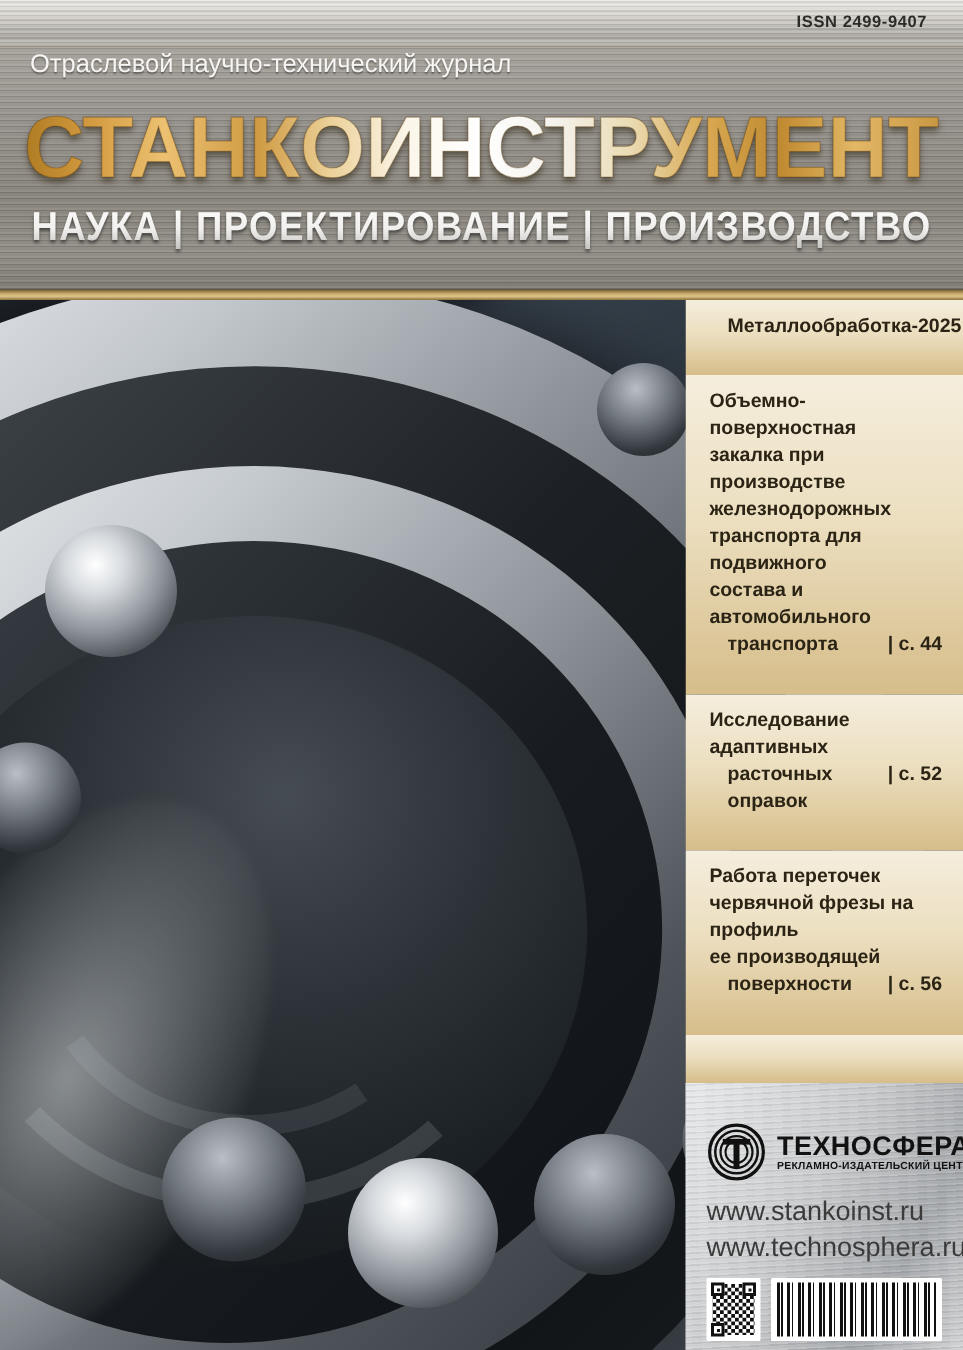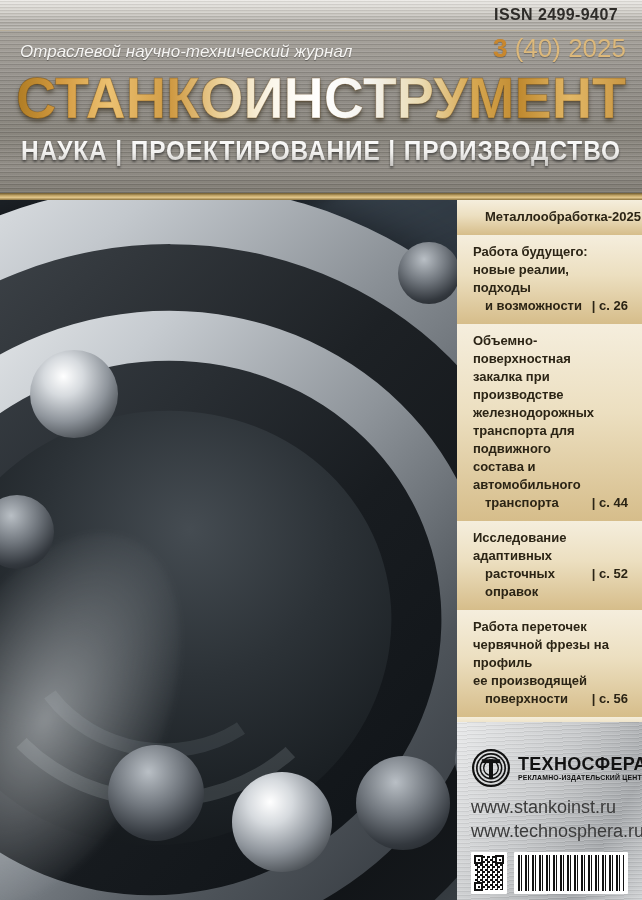--- a/index.html
+++ b/index.html
@@ -10,30 +10,30 @@
   }
   
   .top-strip{
     position:absolute;left:0;top:0;width:642px;height:30px;
     background:
       repeating-linear-gradient(180deg,rgba(255,255,255,.20) 0 1px,rgba(0,0,0,.07) 1px 2px,rgba(255,255,255,.05) 2px 3px),
       linear-gradient(180deg,#e9e7e3 0%,#cfccc6 40%,#a9a6a0 80%,#b8b5af 100%);
     border-bottom:1px solid rgba(120,100,60,.45);
     display:flex;align-items:center;justify-content:flex-end;
   }
-  .issn{font-weight:bold;font-size:16px;letter-spacing:.4px;color:#2e2c29;padding-right:24px;}
+  .issn{font-weight:bold;font-size:11px;letter-spacing:.4px;color:#2e2c29;padding-right:24px;}
   
   .header-band{
     position:absolute;left:0;top:31px;width:642px;height:162px;
     background:
       repeating-linear-gradient(180deg,rgba(255,255,255,.10) 0 1px,rgba(0,0,0,.10) 1px 2px,rgba(255,255,255,.03) 2px 4px),
       linear-gradient(180deg,#a5a19a 0%,#938f89 30%,#858179 62%,#8e8a83 85%,#7b776f 100%);
   }
   .meta-row{position:absolute;left:20px;right:16px;top:2px;display:flex;justify-content:space-between;align-items:baseline;}
-  .journal-type{font-size:17px;color:#f6f5f3;text-shadow:0 1px 1px rgba(0,0,0,.35);font-style:italic;}
+  .journal-type{font-size:17px;color:#f6f5f3;text-shadow:0 1px 1px rgba(0,0,0,.35);}
   .issue{font-size:26px;color:#dcb87b;text-shadow:0 1px 1px rgba(0,0,0,.3);white-space:nowrap;}
   .issue b{color:#c8872e;font-weight:bold;}
   .title-svg{position:absolute;left:10px;top:31px;width:622px;height:70px;
     filter:drop-shadow(0 3px 2px rgba(35,25,5,.5));}
   .title-svg text{font-family:"Liberation Sans",sans-serif;font-weight:bold;font-size:58px;}
   .subtitle-svg{position:absolute;left:10px;top:102px;width:622px;height:36px;
     filter:drop-shadow(0 2px 1px rgba(30,30,30,.55));}
   .subtitle-svg text{font-family:"Liberation Sans",sans-serif;font-weight:bold;font-size:27px;letter-spacing:1px;}
   .gold-line{
     position:absolute;left:0;top:193px;width:642px;height:7px;
@@ -106,21 +106,20 @@
 
 <div class="cover">
 
   <div class="top-strip">
     <span class="issn">ISSN 2499-9407</span>
   </div>
 
   <div class="header-band">
     <div class="meta-row">
       <span class="journal-type">Отраслевой научно-технический журнал</span>
-      <span class="issue"><b>3</b><span> (40) 2025</span></span>
     </div>
     <svg class="title-svg" viewBox="0 0 622 70">
       <defs>
         <linearGradient id="goldGrad" x1="0" y1="0" x2="622" y2="0" gradientUnits="userSpaceOnUse">
           <stop offset="0" stop-color="#a9771f"></stop>
           <stop offset=".08" stop-color="#d39a40"></stop>
           <stop offset=".16" stop-color="#ecc171"></stop>
           <stop offset=".26" stop-color="#cf9a43"></stop>
           <stop offset=".34" stop-color="#ecd29b"></stop>
           <stop offset=".42" stop-color="#fbf6ea"></stop>
@@ -174,30 +173,20 @@
   <div class="toc">
 
       <div class="toc-item">
         <div></div>
         <div class="toc-last">
           <span class="toc-line">Металлообработка-2025</span>
           <span class="toc-line toc-page">| с. 14</span>
         </div>
       </div>
 
-      <div class="toc-item">
-        <div>
-          <div class="toc-line">Работа будущего:</div>
-          <div class="toc-line">новые реалии, подходы</div>
-        </div>
-        <div class="toc-last">
-          <span class="toc-line">и возможности</span>
-          <span class="toc-line toc-page">| с. 26</span>
-        </div>
-      </div>
 
       <div class="toc-item">
         <div>
           <div class="toc-line">Объемно-поверхностная</div>
           <div class="toc-line">закалка при производстве</div>
           <div class="toc-line">железнодорожных</div>
           <div class="toc-line">транспорта для подвижного</div>
           <div class="toc-line">состава и автомобильного</div>
         </div>
         <div class="toc-last">

